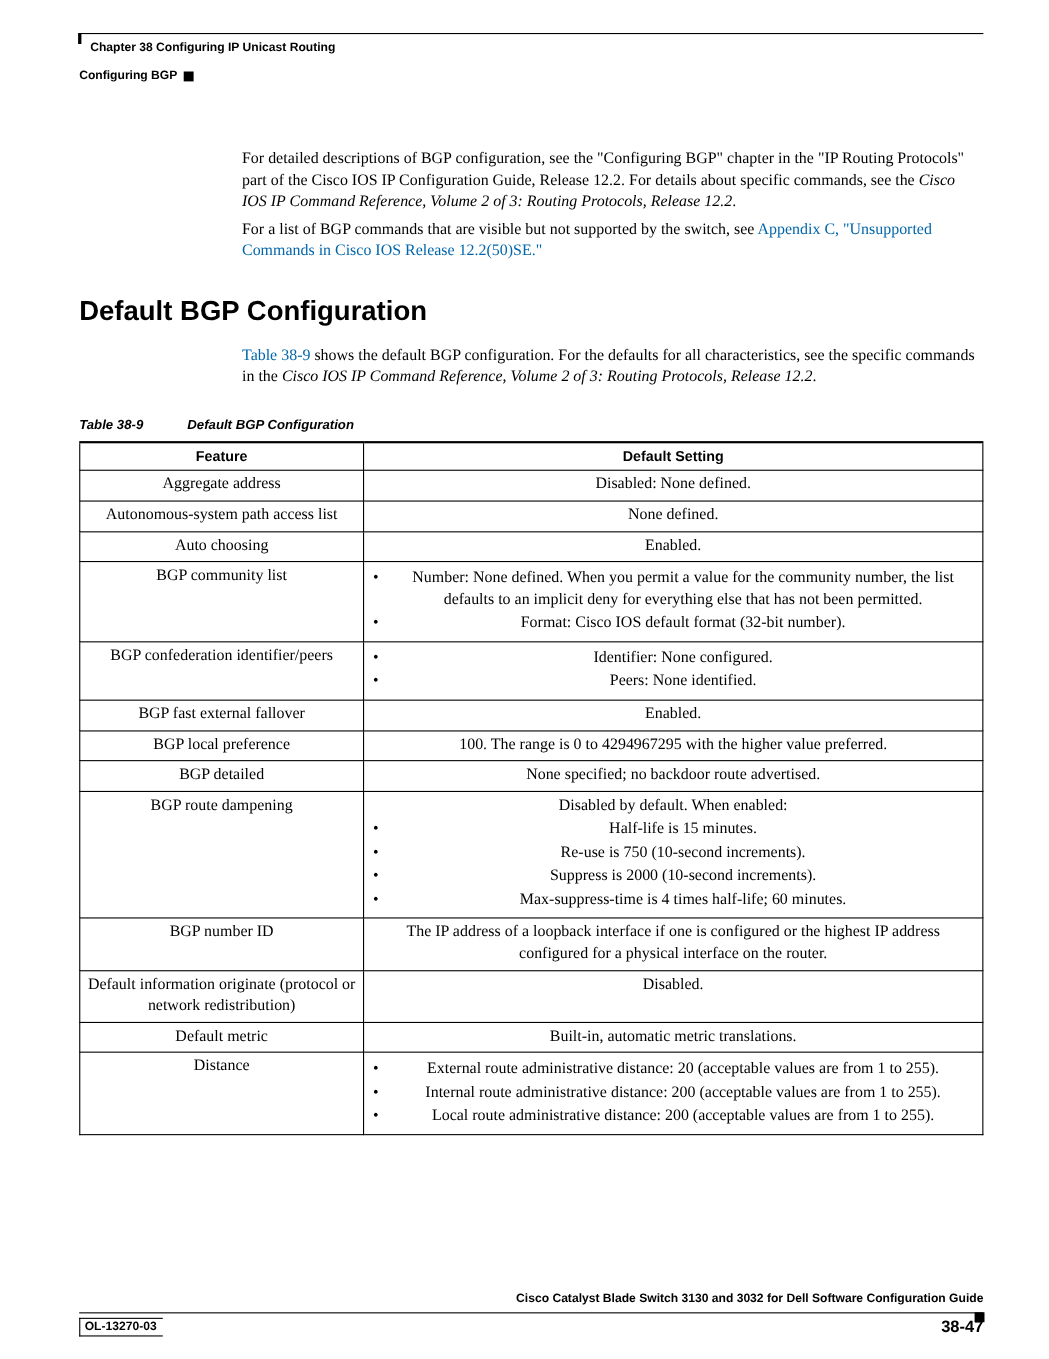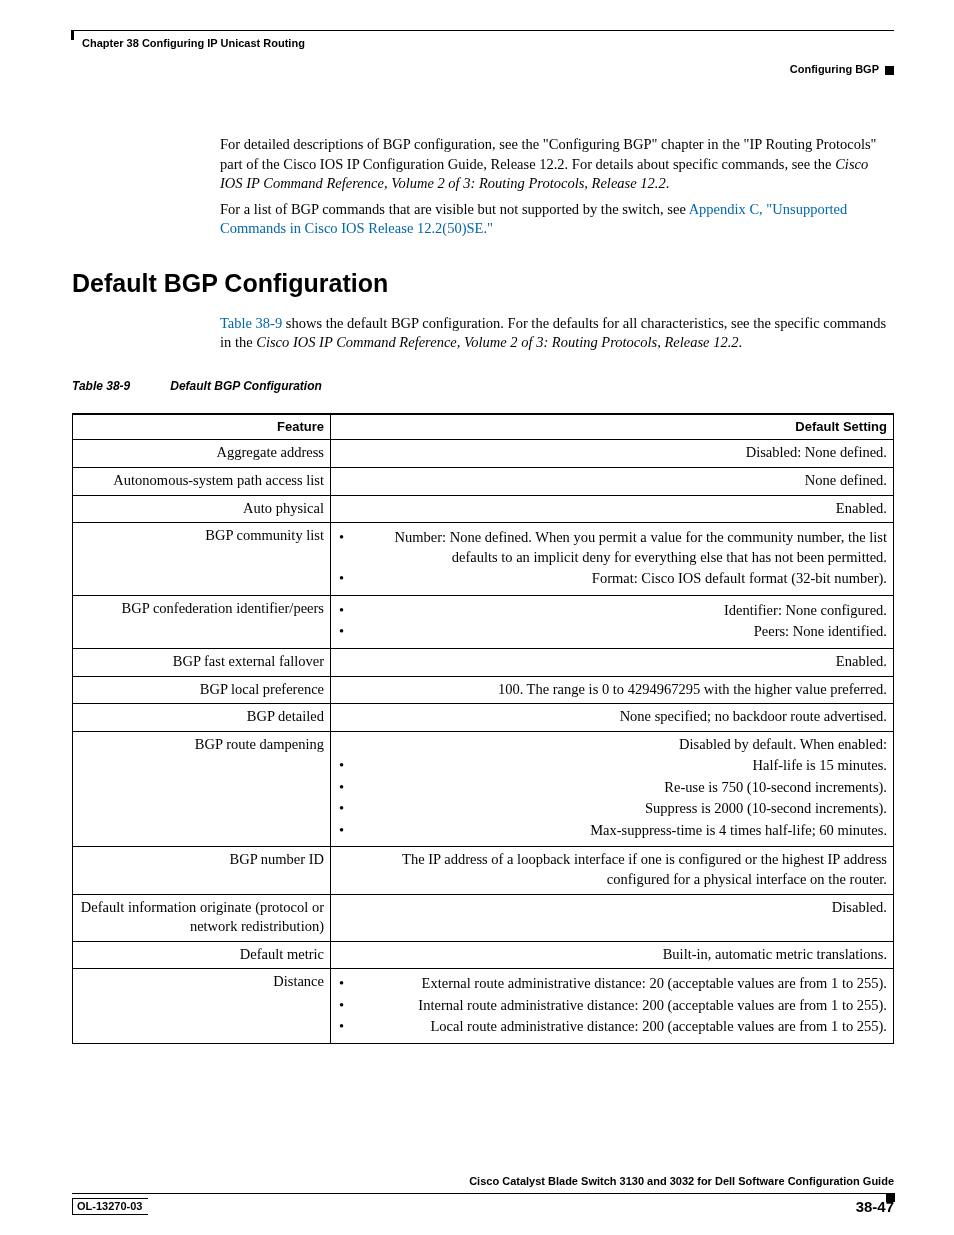--- a/index.html
+++ b/index.html
@@ -30,21 +30,21 @@
     background: #000;
   }
   .chapter-line {
     font-family: Arial, Helvetica, sans-serif;
     font-size: 11px;
     font-weight: bold;
     margin-left: 10px;
     margin-bottom: 14px;
   }
   .section-line {
-    text-align: right;
+    text-align: left;
     font-family: Arial, Helvetica, sans-serif;
     font-size: 11px;
     font-weight: bold;
     margin-bottom: 60px;
   }
   .section-line .sq {
     display: inline-block;
     width: 9px; height: 9px;
     background: #000;
     vertical-align: middle;
@@ -63,34 +63,34 @@
   .link { color: #0066aa; }
   h2.section-head {
     font-family: Arial, Helvetica, sans-serif;
     font-weight: bold;
     font-size: 25px;
     margin: 30px 0 16px 0;
   }
   .table-caption {
     font-family: Arial, Helvetica, sans-serif;
     font-size: 12px;
-    margin: 26px 0 20px 0;
+    margin: 26px 0 8px 0;
   }
   .table-caption .tnum { font-style: italic; font-weight: bold; margin-right: 40px; }
   .table-caption .ttitle { font-style: italic; font-weight: bold; }
   table.data {
     border-collapse: collapse;
     width: 100%;
     margin-top: 2px;
   }
   table.data th, table.data td {
     border: 1px solid #000;
     padding: 3px 6px 4px 6px;
     vertical-align: top;
-    text-align: right;
+    text-align: center;
     line-height: 1.35;
   }
   table.data th {
     font-family: Arial, Helvetica, sans-serif;
     font-size: 13px;
     font-weight: bold;
     border-top: 2px solid #000;
   }
   table.data td { border-top: none; }
   table.data tr:last-child td { border-bottom: 1.5px solid #000; }
@@ -180,21 +180,21 @@
     <tbody>
       <tr>
           <td class="feat">Aggregate address</td>
           <td>Disabled: None defined.</td>
         </tr>
       <tr>
           <td class="feat">Autonomous-system path access list</td>
           <td>None defined.</td>
         </tr>
       <tr>
-          <td class="feat">Auto physical</td>
+          <td class="feat">Auto choosing</td>
           <td>Enabled.</td>
         </tr>
       <tr>
         <td class="feat">BGP community list</td>
         <td>
           <ul class="cell-list">
             <li>Number: None defined. When you permit a value for the community number, the list defaults to an implicit deny for everything else that has not been permitted.</li>
             <li>Format: Cisco IOS default format (32-bit number).</li>
           </ul>
         </td>

